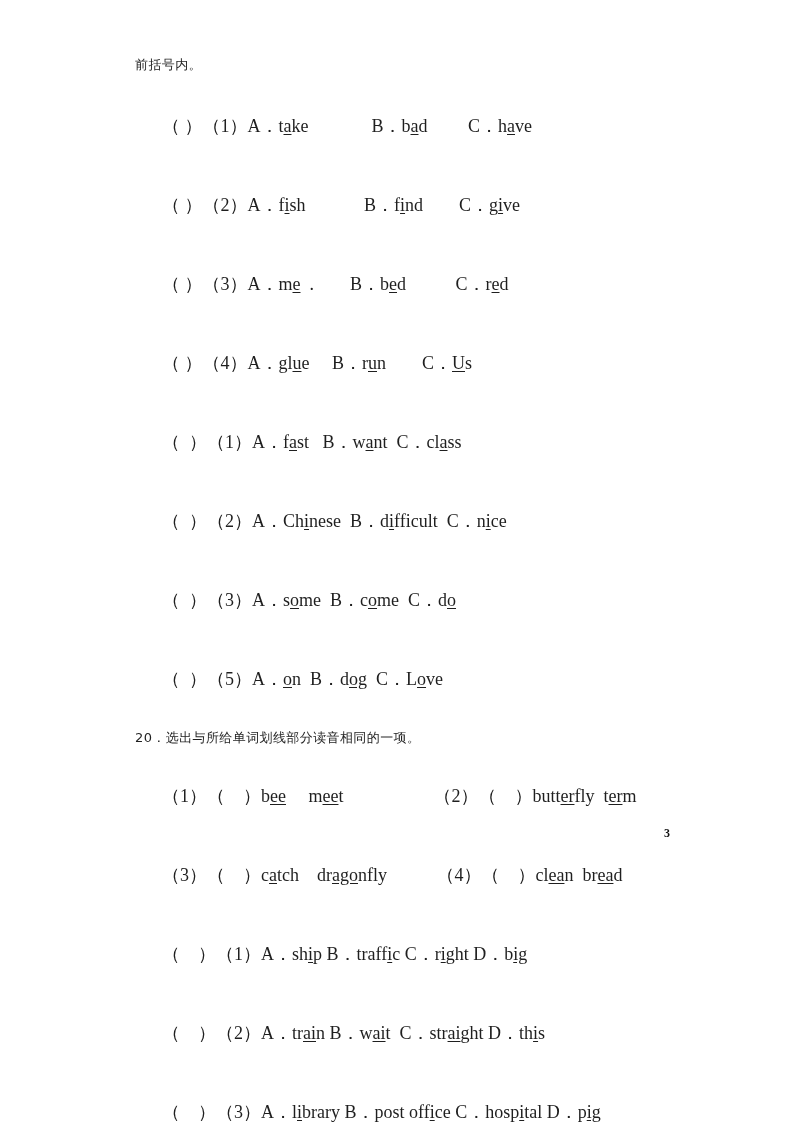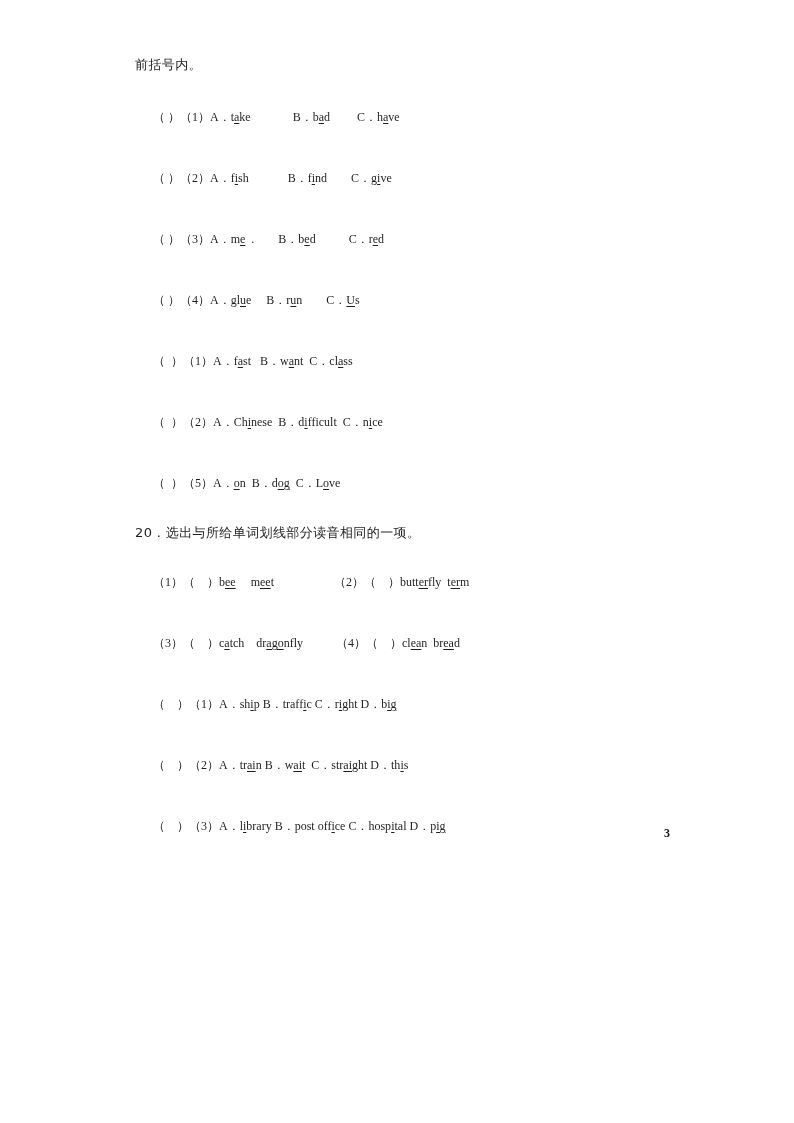--- a/index.html
+++ b/index.html
@@ -16,21 +16,21 @@
     -webkit-font-smoothing: antialiased;
   }
   .page {
     position: relative;
     width: 794px;
     height: 895px;
     box-sizing: border-box;
     padding: 58px 110px 0 135px;
   }
   .line {
-    font-size: 12px;
+    font-size: 18px;
     line-height: 1.0;
     white-space: pre;
     color: #1f1f1f;
   }
   .cjk {
     font-family: "DejaVu Sans", "Liberation Sans", sans-serif;
     font-size: 13px;
     letter-spacing: 0.4px;
   }
   .intro-line {
@@ -80,20 +80,23 @@
   </div>
 
   <div class="sec-block">
     <div class="line q-item">
       <span>（  ）（1）</span><span>A．f<u class="mark">a</u>st   B．w<u class="mark">a</u>nt  C．cl<u class="mark">a</u>ss</span>
     </div>
     <div class="line q-item">
       <span>（  ）（2）</span><span>A．Ch<u class="mark">i</u>nese  B．d<u class="mark">i</u>fficult  C．n<u class="mark">i</u>ce</span>
     </div>
     <div class="line q-item">
+      <span>（  ）（3）</span><span>A．s<u class="mark">o</u>me  B．c<u class="mark">o</u>me  C．d<u class="mark">o</u></span>
+    </div>
+    <div class="line q-item">
       <span>（  ）（5）</span><span>A．<u class="mark">o</u>n  B．d<u class="mark">og</u>  C．L<u class="mark">o</u>ve</span>
     </div>
   </div>
 
   <div class="sec-block">
     <div class="line cjk section-head">20．选出与所给单词划线部分读音相同的一项。</div>
     <div class="line q-item">
       <span>（1）（    ）</span><span>b<u class="mark">ee</u>     m<u class="mark">ee</u>t                    （2）（    ）butt<u class="mark">er</u>fly  t<u class="mark">er</u>m</span>
     </div>
     <div class="line q-item">

